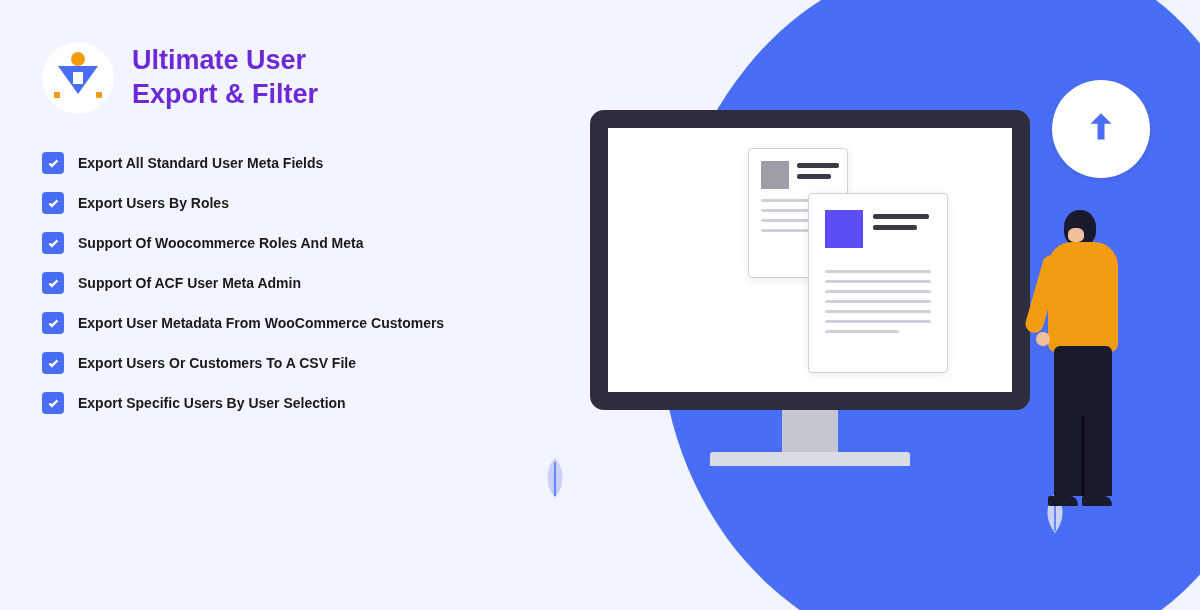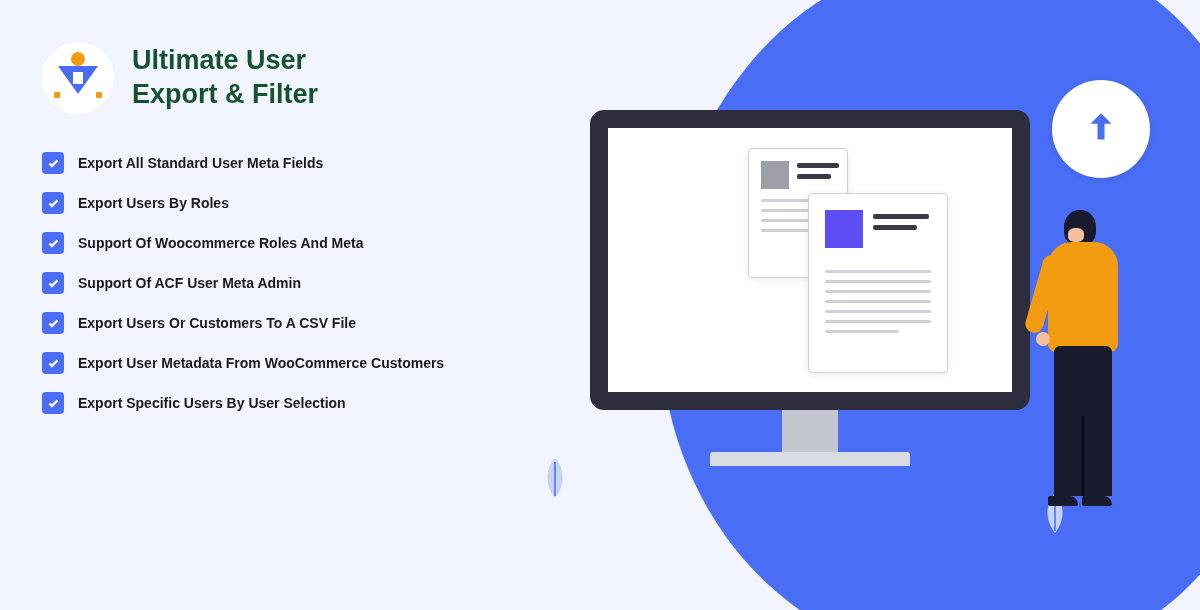--- a/index.html
+++ b/index.html
@@ -100,21 +100,21 @@
   background: #f39c12;
   border-radius: 1px;
   bottom: 2px;
 }
 .logo-dot-l { left: -2px; }
 .logo-dot-r { right: -2px; }
 
 .title {
   font-size: 27px;
   font-weight: 700;
-  color: #14532d;
+  color: #6d28d9;
   line-height: 1.25;
 }
 
 .feat-list {
   display: flex;
   flex-direction: column;
   gap: 18px;
 }
 .feat {
   display: flex;
@@ -409,29 +409,29 @@
           </svg>
         </div>
       <div class="feat-text">Support Of ACF User Meta Admin</div>
     </div>
     <div class="feat">
       <div class="check">
           <svg viewBox="0 0 16 16">
             <path d="M3 8l3 3 7-7"></path>
           </svg>
         </div>
+      <div class="feat-text">Export User Metadata From WooCommerce Customers</div>
+    </div>
+    <div class="feat">
+      <div class="check">
+          <svg viewBox="0 0 16 16">
+            <path d="M3 8l3 3 7-7"></path>
+          </svg>
+        </div>
       <div class="feat-text">Export Users Or Customers To A CSV File</div>
-    </div>
-    <div class="feat">
-      <div class="check">
-          <svg viewBox="0 0 16 16">
-            <path d="M3 8l3 3 7-7"></path>
-          </svg>
-        </div>
-      <div class="feat-text">Export User Metadata From WooCommerce Customers</div>
     </div>
     <div class="feat">
       <div class="check">
           <svg viewBox="0 0 16 16">
             <path d="M3 8l3 3 7-7"></path>
           </svg>
         </div>
       <div class="feat-text">Export Specific Users By User Selection</div>
     </div>
   </div>

